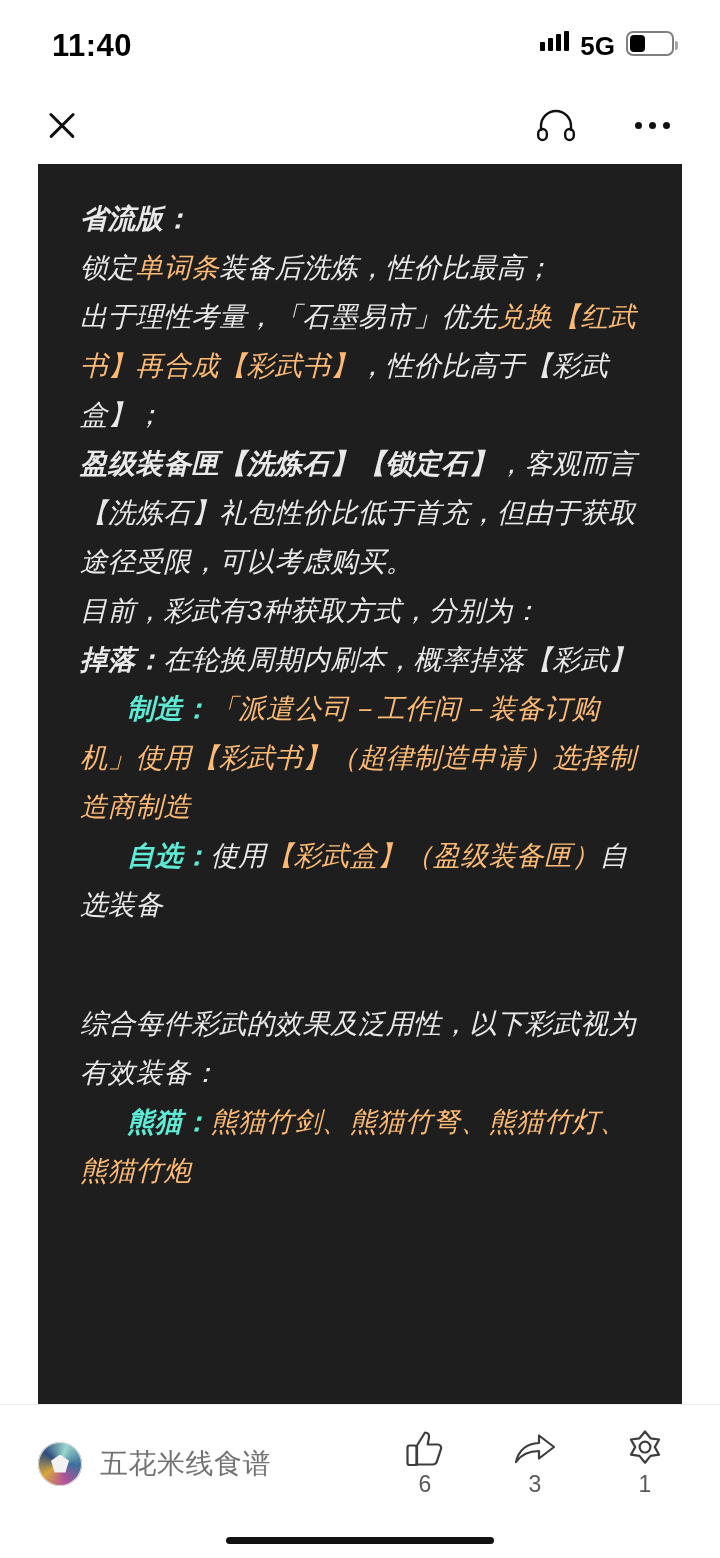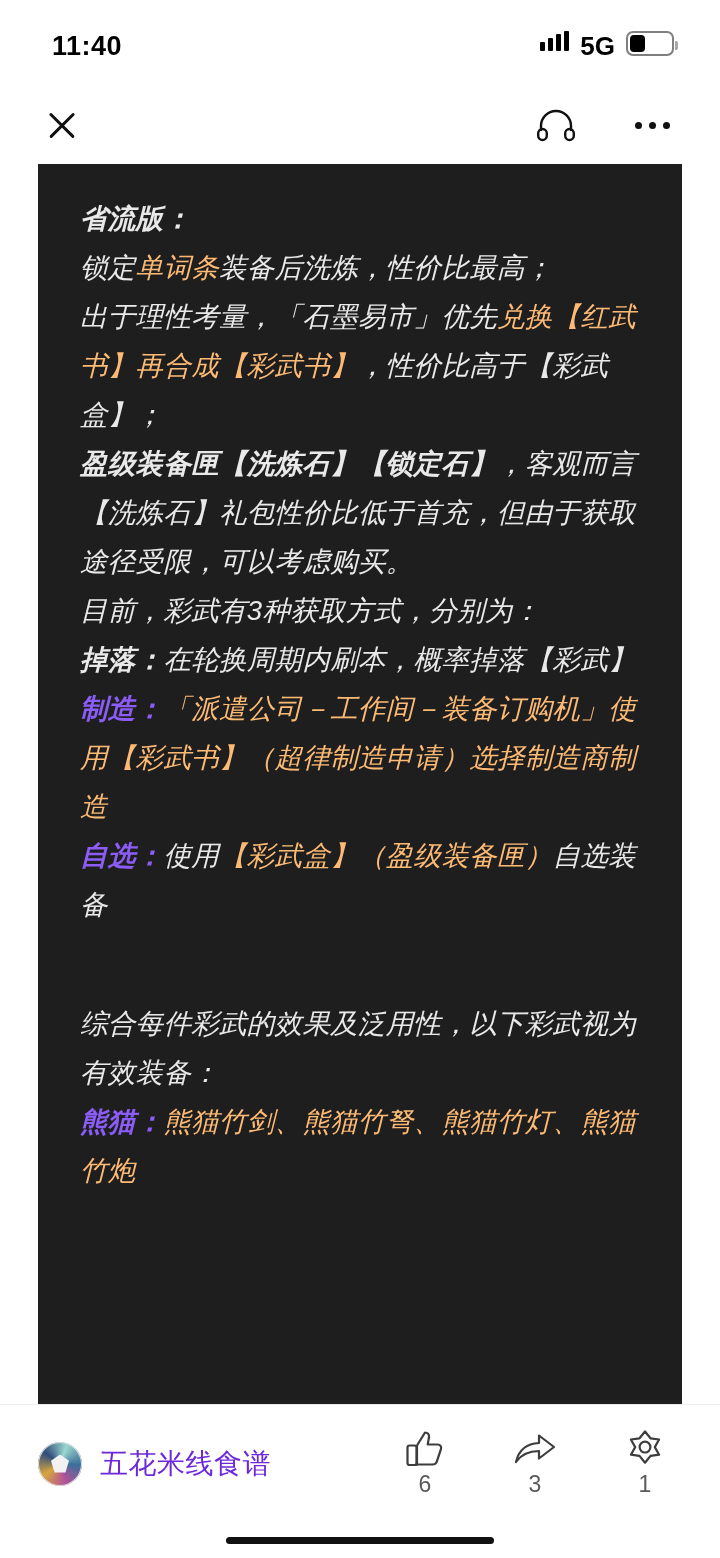--- a/index.html
+++ b/index.html
@@ -23,21 +23,21 @@
   .statusbar {
     height: 86px;
     flex: 0 0 86px;
     display: flex;
     align-items: center;
     justify-content: space-between;
     padding: 0 46px 0 52px;
     background: #ffffff;
   }
   .status-time {
-    font-size: 27px;
+    font-size: 31px;
     font-weight: 600;
     color: #000;
     letter-spacing: 0.5px;
     padding-top: 6px;
   }
   .status-right {
     display: flex;
     align-items: flex-start;
     gap: 11px;
     padding-top: 6px;
@@ -133,21 +133,21 @@
 
   p.line {
     font-size: 27.5px;
     line-height: 49px;
     color: #e9e9e9;
     letter-spacing: 0.3px;
     word-break: break-all;
   }
   .bold { font-weight: 700; }
   .gold { color: #fdba74; }
-  .gold-b { color: #8b5cf6; font-weight: 700; }
+  .gold-b { color: #5eead4; font-weight: 700; margin-left: 47px; }
   .spacer-md { height: 70px; }
 
   
   .banner {
     margin: 70px 0 46px 0;
     display: flex;
     flex-direction: column;
     align-items: center;
     justify-content: center;
   }
@@ -222,21 +222,21 @@
   .acct-avatar::after {
     content: "";
     position: absolute;
     left: 13px; top: 13px;
     width: 18px; height: 18px;
     background: #f2f2f2;
     clip-path: polygon(50% 0%, 100% 35%, 80% 100%, 20% 100%, 0% 35%);
   }
   .acct-name {
     font-size: 28px;
-    color: #6d28d9;
+    color: #737373;
     letter-spacing: 0.5px;
   }
   .actions {
     display: flex;
     align-items: center;
     gap: 52px;
   }
   .action {
     display: flex;
     flex-direction: column;

